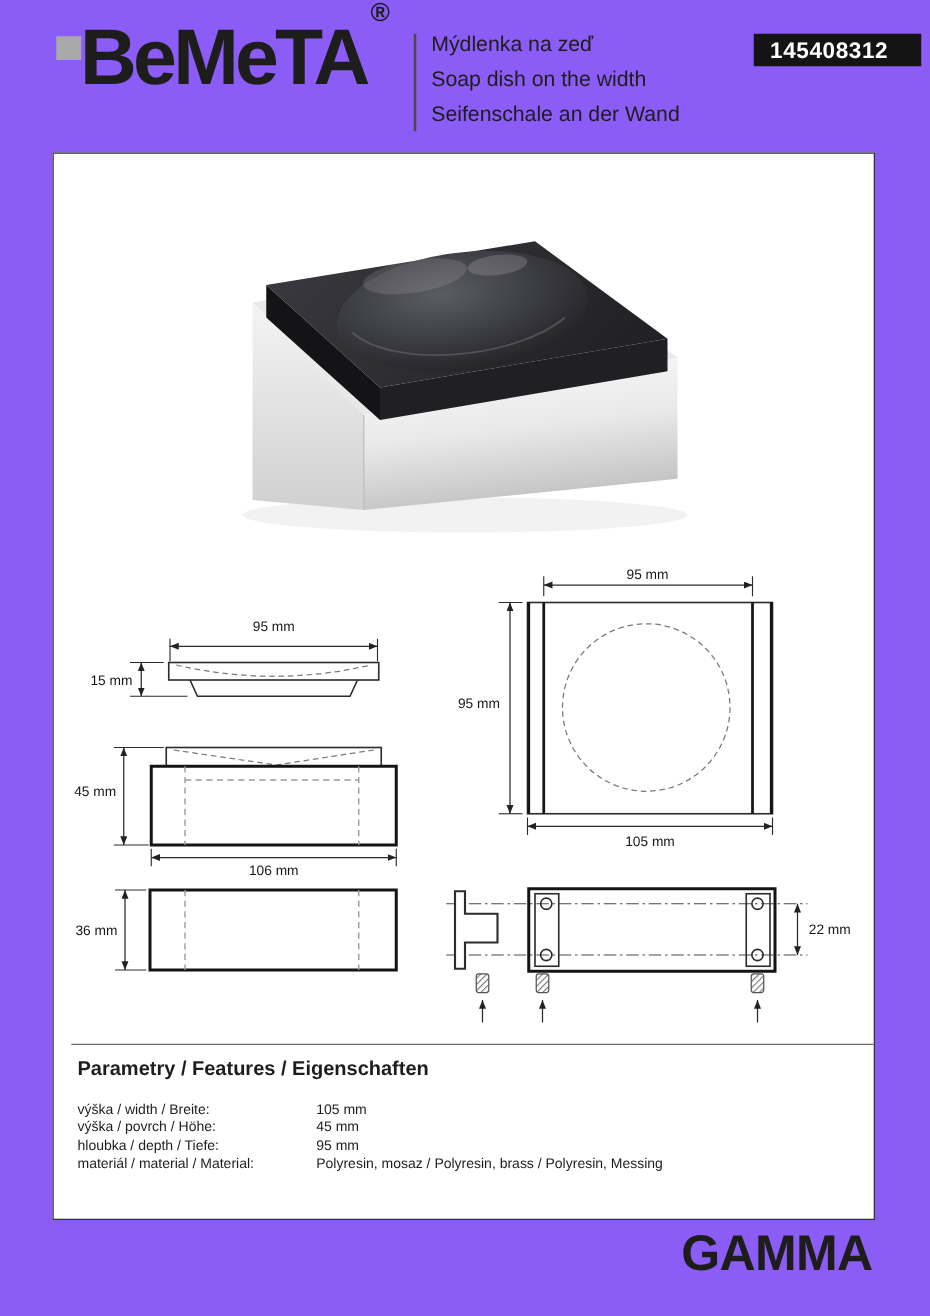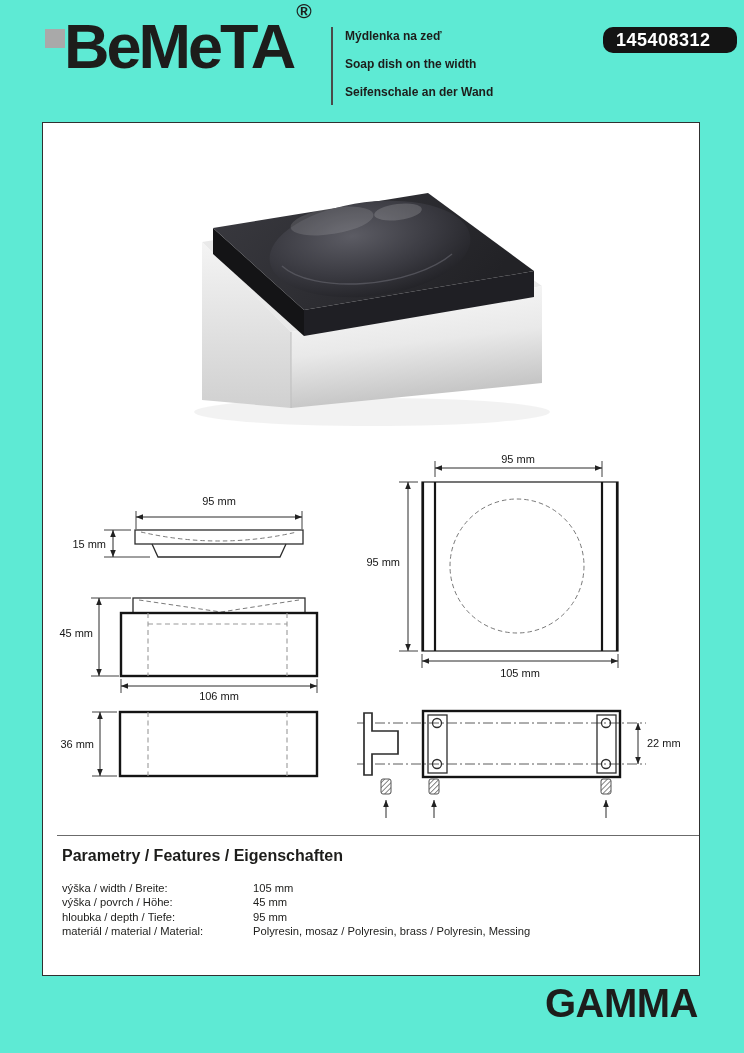--- a/index.html
+++ b/index.html
@@ -1,26 +1,26 @@
 <!DOCTYPE html>
 <html><head>
 <meta charset="utf-8">
 <style>
   * { margin:0; padding:0; box-sizing:border-box; }
   html,body { background:#fff; }
   body { font-family:"Liberation Sans", sans-serif; color:#1d1d1b; }
-  .page { position:relative; width:744px; height:1053px; background:#5eead4; overflow:hidden; }
+  .page { position:relative; width:744px; height:1053px; background:#8b5cf6; overflow:hidden; }
 
   
   .logo-square { position:absolute; left:45px; top:29px; width:20px; height:19px; }
   .brand { position:absolute; left:64px; top:12px; font-size:63px; font-weight:bold;
            letter-spacing:-3px; line-height:1.1; white-space:nowrap; }
   .brand sup { font-size:21px; font-weight:bold; letter-spacing:0; position:relative; top:-28px; left:3px; }
   .header-divider { position:absolute; left:331px; top:27px; width:2px; height:78px; background:#4a4a4a; }
-  .header-titles { position:absolute; left:345px; top:22px; font-size:12px; font-weight:bold; line-height:28px; }
+  .header-titles { position:absolute; left:345px; top:22px; font-size:17px; font-weight:normal; line-height:28px; }
   .code-badge { position:absolute; left:603px; top:27px; width:134px; height:26px;
                 color:#fff; font-size:18px; font-weight:bold; line-height:26px;
                 padding-left:13px; letter-spacing:0.5px; }
 
   
   .main-box { position:absolute; left:42px; top:122px; width:658px; height:854px;
               border:1.5px solid #303030; background:#fff; }
 
   .photo-svg { position:absolute; left:190px; top:178px; width:372px; height:256px; }
   .drawings-svg { position:absolute; left:50px; top:450px; width:648px; height:385px; }
@@ -53,21 +53,21 @@
 <div class="page">
 
   <div class="logo-square" style="background:#a9a9a9;"></div>
   <div class="brand"><span>BeMeTA</span><sup>®</sup></div>
   <div class="header-divider"></div>
   <div class="header-titles">
     <div>Mýdlenka na zeď</div>
     <div>Soap dish on the width</div>
     <div>Seifenschale an der Wand</div>
   </div>
-  <div class="code-badge" style="background:#141414;border-radius:10px;">145408312</div>
+  <div class="code-badge" style="background:#141414;">145408312</div>
 
   <div class="main-box"></div>
 
   <svg class="photo-svg" viewBox="190 178 372 256" aria-hidden="true">
     <defs>
       <linearGradient id="gBaseL" x1="0" y1="0" x2="0" y2="1">
         <stop offset="0" stop-color="#f4f4f4"></stop>
           <stop offset="1" stop-color="#d0d0d0"></stop>
       </linearGradient>
       <linearGradient id="gBaseR" x1="0" y1="0" x2="0.25" y2="1">

